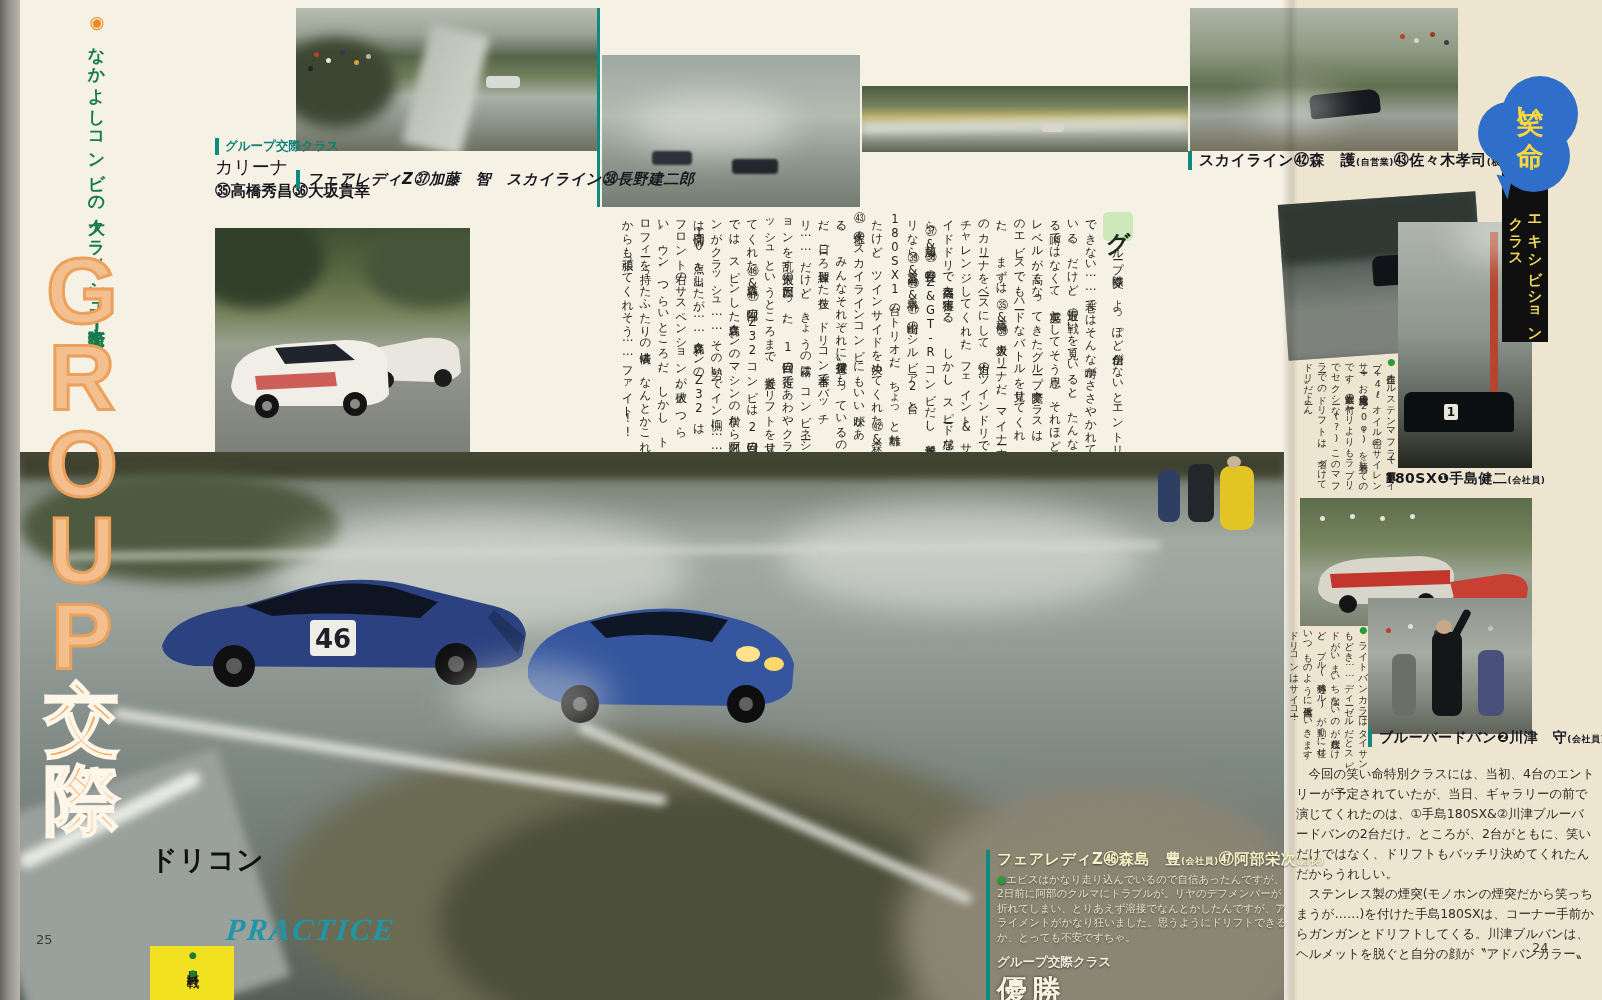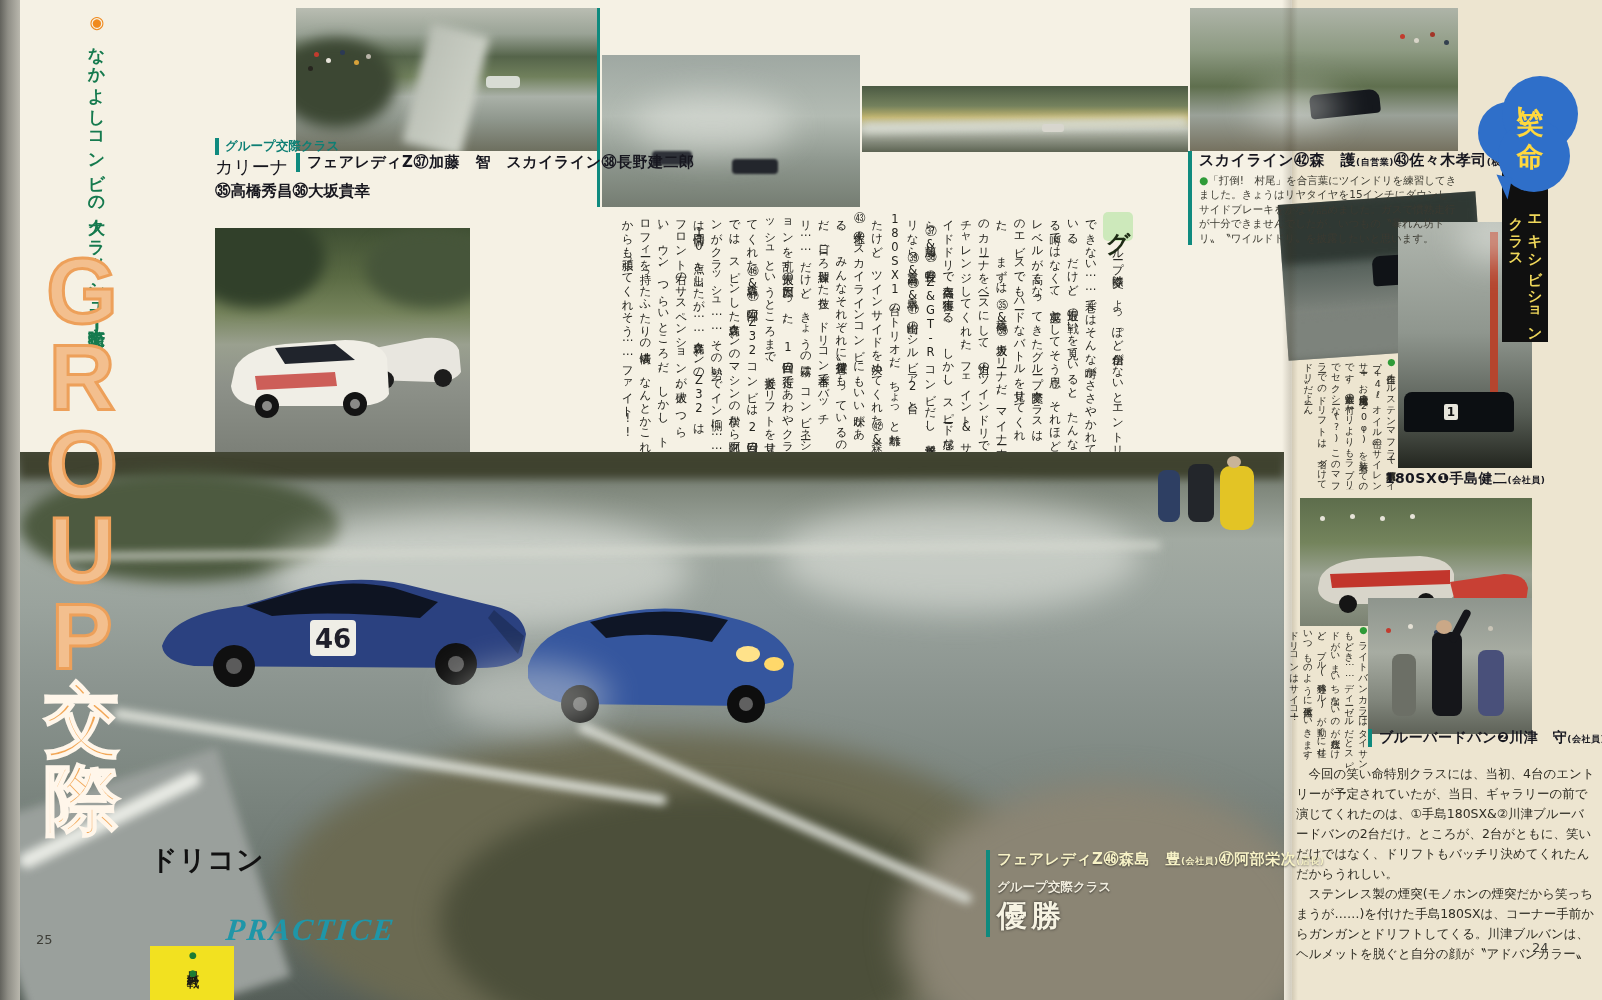--- a/index.html
+++ b/index.html
@@ -52,21 +52,21 @@
     background:linear-gradient(180deg,#8e958d 0%,#a7aca2 40%,#81867c 75%,#5e6258 100%); }
 
   
   .cap { position:absolute; z-index:4; }
   .cap-title { font-weight:bold; font-size:15px; color:#17171f; letter-spacing:.5px; white-space:nowrap;}
   .cap-title small { font-size:9px; font-weight:bold; }
   .cap-body { font-size:10.5px; line-height:1.38; color:#3b3a31; margin-top:3px; }
   .bullet-green { color:#2f9b38; }
   .tealbar-l { border-left:4px solid #0f8a7e; padding-left:7px; }
   .tealbar-r { border-right:4px solid #0f8a7e; padding-right:7px; }
-  #cap-fairlady { left:296px; top:153px; width:300px; }
+  #cap-fairlady { left:296px; top:170px; width:300px;font-style:italic; }
   #cap-silvia { left:846px; top:20px; width:342px; }
   #cap-silvia .cap-title { margin-top:4px; }
   #cap-skyline { left:1188px; top:151px; width:276px; }
 
   
   #headline { position:absolute; left:215px; top:138px; width:255px; z-index:4; }
   #headline .klass { font-size:12.5px; font-weight:bold; color:#0d7f74;
      border-left:4px solid #0f8a7e; padding-left:6px; }
   #headline .big { font-family:"Liberation Serif","DejaVu Serif",serif;
      font-size:34px; font-weight:900; color:#121219; letter-spacing:3px; margin:2px 0 10px 2px;}
@@ -237,21 +237,20 @@
 
   <div class="cap tealbar-l" id="cap-fairlady">
     <div class="cap-title">フェアレディZ㊲加藤　智　スカイライン㊳長野建二郎</div>
   </div>
 
 
   <div class="cap tealbar-l" id="cap-skyline">
     <div class="cap-title">
       <span>スカイライン㊷森　護</span><small>(自営業)</small><span>㊸佐々木孝司</span><small>(板金屋)</small>
     </div>
-    <div class="cap-body"><span class="bullet-green">●</span><span>「打倒!　村尾」を合言葉にツインドリを練習してきました。きょうはリヤタイヤを15インチにダウンし、サイドブレーキをかなり詰めました。ガスで慣熟走行が十分できませんでしたが、いつもの〝暴れん坊ドリ〟〝ワイルドドリ〟を披露したいと思います。</span></div>
   </div>
 
   <div id="article" class="vtext">
     <span class="dropcap">グ</span><span>ループ交際は、よっぽど自信がないとエントリーできない……巷ではそんな噂がささやかれている。だけど、最近の戦いを見ていると、たんなる噂ではなくて、実感としてそう思う。それほどレベルが高くなってきたグループ交際クラスは、今回のエビスでもハードなバトルを見せてくれた。</span><span class="para">まずは、㉟高橋&amp;㊱大坂カリーナだ。マイナー車のカリーナをベースにして、迫力のツインドリでチャレンジしてくれた。フェイント&amp;サイドドリで高得点を獲得する。</span><span class="para">しかし、スピード感なら㊲加藤&amp;㊳長野のZ&amp;GT-Rコンビだし、超接近ドリなら㊴高畠&amp;㊵永島&amp;㊶山崎のシルビア2台と180SX1台のトリオだ。ちょっと離れたけど、ツインサイドを決めてくれた㊷森&amp;㊸佐々木のスカイラインコンビにもいい味がある。</span><span class="para">みんなそれぞれに〝得意技〟をもっているのだ。日ごろ練習した技を、ドリコン本番でバッチリ……だけど、きょうの霧は、コンビネーションを乱す最大の原因だった。</span><span class="para">1回目の走行であわやクラッシュというところまで、接近ドリフトを見せてくれた㊻森島&amp;㊼阿部のZ32コンビは、2回目の走行では、スピンした森島クンのマシンの横から阿部クンがクラッシュ……その勢いでイン側に……審査員は同情10点を出したが……森島クンのZ32は、フロント右のサスペンションが大破。</span><span class="para">つらい。ウン、つらいところだ。しかし、トロフィーを持ったふたりの表情は、なんとかこれからも頑張ってくれそう……ファイト!!</span>
   </div>
 
   <div class="photo" id="photo-main">
 
     <div class="softband" style="left:0;top:0;width:1264px;height:26px;background:#3f422f;"></div>
     <div class="blob" style="left:0px;top:20px;width:320px;height:110px;background:#4d5a40;"></div>
@@ -299,20 +298,21 @@
         <circle cx="240" cy="134" r="7" fill="#606060"></circle>
     </svg>
 
     <div class="fog" style="left:430px;top:210px;width:160px;height:70px;opacity:.8;"></div>
   </div>
 
   <div class="cap tealbar-l" id="cap-winner">
     <div class="cap-title">
       <span>フェアレディZ㊻森島　豊</span><small>(会社員)</small><span>㊼阿部栄次</span><small>(店長)</small>
     </div>
+    <div class="cap-body"><span class="bullet-green">●</span><span>エビスはかなり走り込んでいるので自信あったんですが、2日前に阿部のクルマにトラブルが。リヤのデフメンバーが折れてしまい、とりあえず溶接でなんとかしたんですが、アライメントがかなり狂いました。思うようにドリフトできるか、とっても不安ですちゃ。</span></div>
     <div class="klass">グループ交際クラス</div>
     <div class="result">優勝</div>
   </div>
 
   <div id="banner">
     <div class="txt vtext">エキシビションクラス</div>
   </div>
   <div id="bubble">
     <div class="c c1"></div>
       <div class="c c2"></div>

